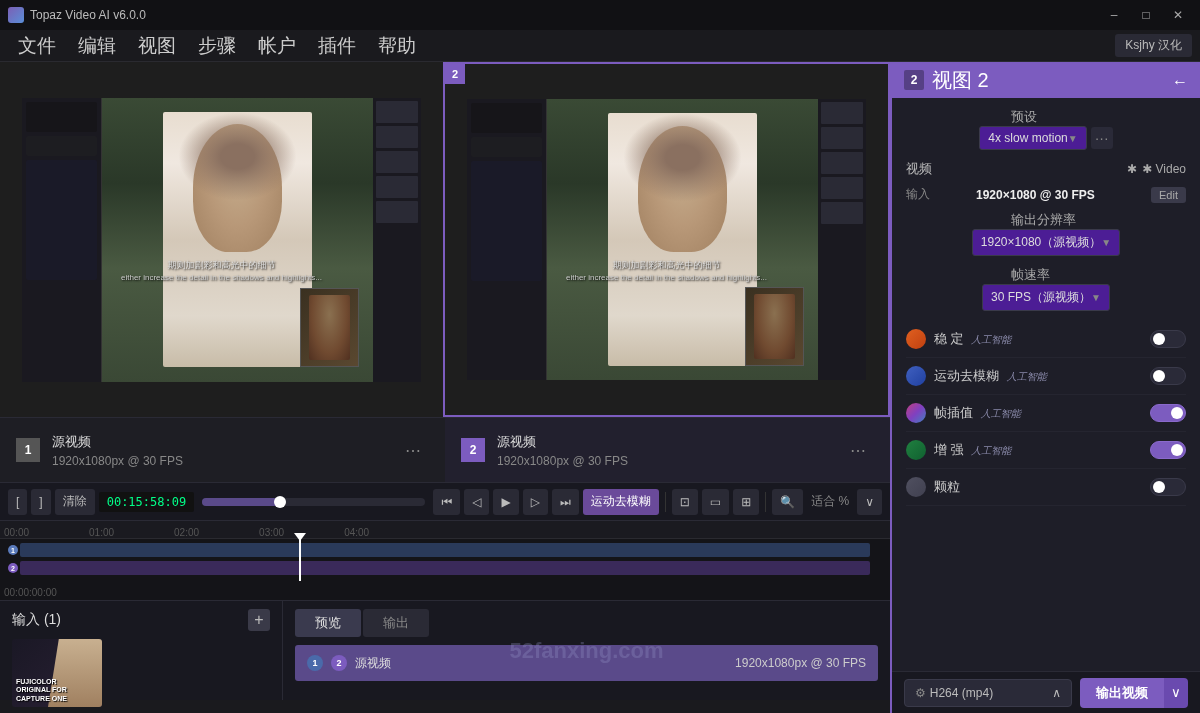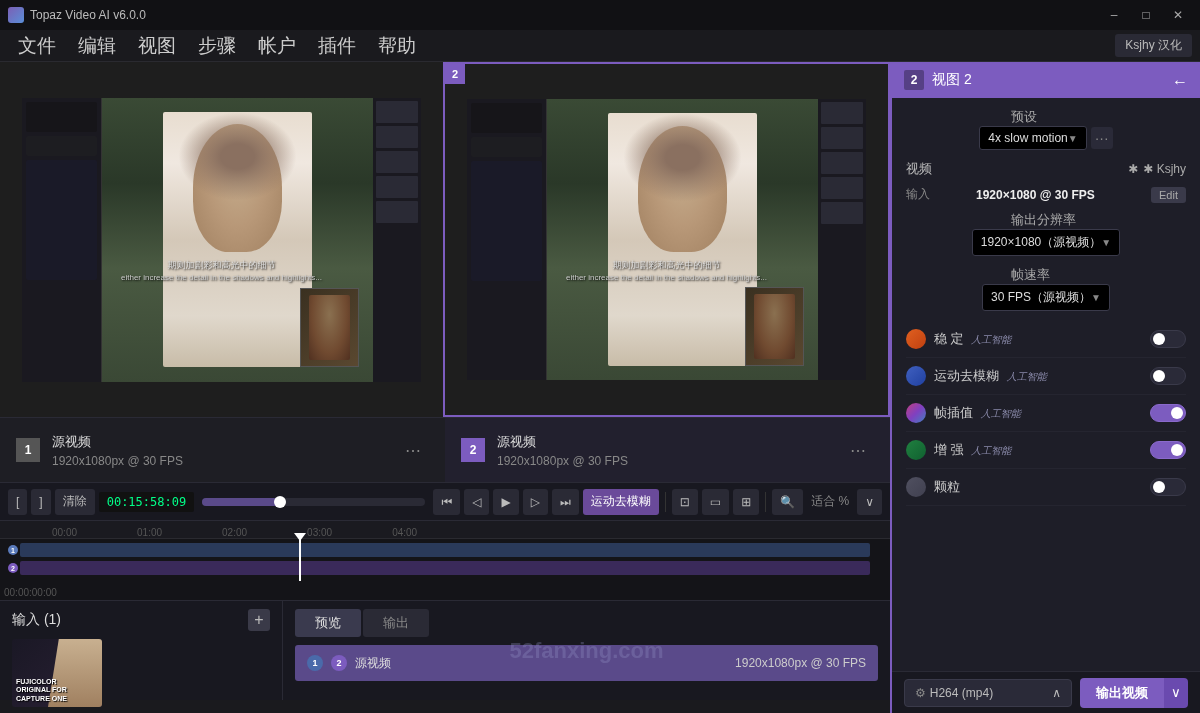--- a/index.html
+++ b/index.html
@@ -607,21 +607,21 @@
       width: 20px; height: 20px;
       display: flex;
       align-items: center;
       justify-content: center;
       font-size: 12px;
       font-weight: bold;
       border-radius: 2px;
     }
     .settings-header-title {
       color: #fff;
-      font-size: 14px;
+      font-size: 20px;
       flex: 1;
     }
     .settings-arrow {
       color: #fff;
       font-size: 16px;
       cursor: pointer;
     }
 
     
     .settings-body {
@@ -643,21 +643,21 @@
       flex-shrink: 0;
     }
     .settings-control {
       flex: 1;
       display: flex;
       align-items: center;
       gap: 4px;
     }
     .settings-select {
       flex: 1;
-      background: #000000;
+      background: #4c1d95;
       border: 1px solid #3a3a4a;
       color: #ddd;
       padding: 4px 8px;
       border-radius: 3px;
       font-size: 12px;
       cursor: pointer;
       display: flex;
       align-items: center;
     }
     .select-text { flex: 1; }
@@ -964,21 +964,21 @@
       <button class="ctrl-btn">▭</button>
       <button class="ctrl-btn">⊞</button>
       <div class="ctrl-separator"></div>
       <button class="ctrl-btn">🔍</button>
       <div class="zoom-label">适合 %</div>
       <button class="ctrl-btn">∨</button>
     </div>
 
     <div class="timeline-area">
       <div class="timeline-ruler">
-        <span style="margin-right:60px;margin-left:48px;">00:00</span>
+        <span style="margin-right:60px;">00:00</span>
         <span style="margin-right:60px;">01:00</span>
         <span style="margin-right:60px;">02:00</span>
         <span style="margin-right:60px;">03:00</span>
         <span>04:00</span>
       </div>
       <div class="timeline-tracks">
         <div class="timeline-badge-1">1</div>
         <div class="timeline-badge-2">2</div>
         <div class="timeline-track-1"></div>
         <div class="timeline-track-2"></div>
@@ -1038,21 +1038,21 @@
             <span class="select-arrow">▼</span>
           </div>
           <div class="settings-dots">···</div>
         </div>
       </div>
 
       <div class="settings-section-title">
         <span>视频</span>
         <button class="crop-btn">
           <span>✱</span>
-          <span style="margin-left:2px;">✱ Ksjhy</span>
+          <span style="margin-left:2px;">✱ Video</span>
         </button>
       </div>
 
       <div class="input-info-row">
         <span class="input-info-label">输入</span>
         <span class="input-info-value">1920×1080 @ 30 FPS</span>
         <button class="edit-btn">Edit</button>
       </div>
 
       <div class="settings-row">

